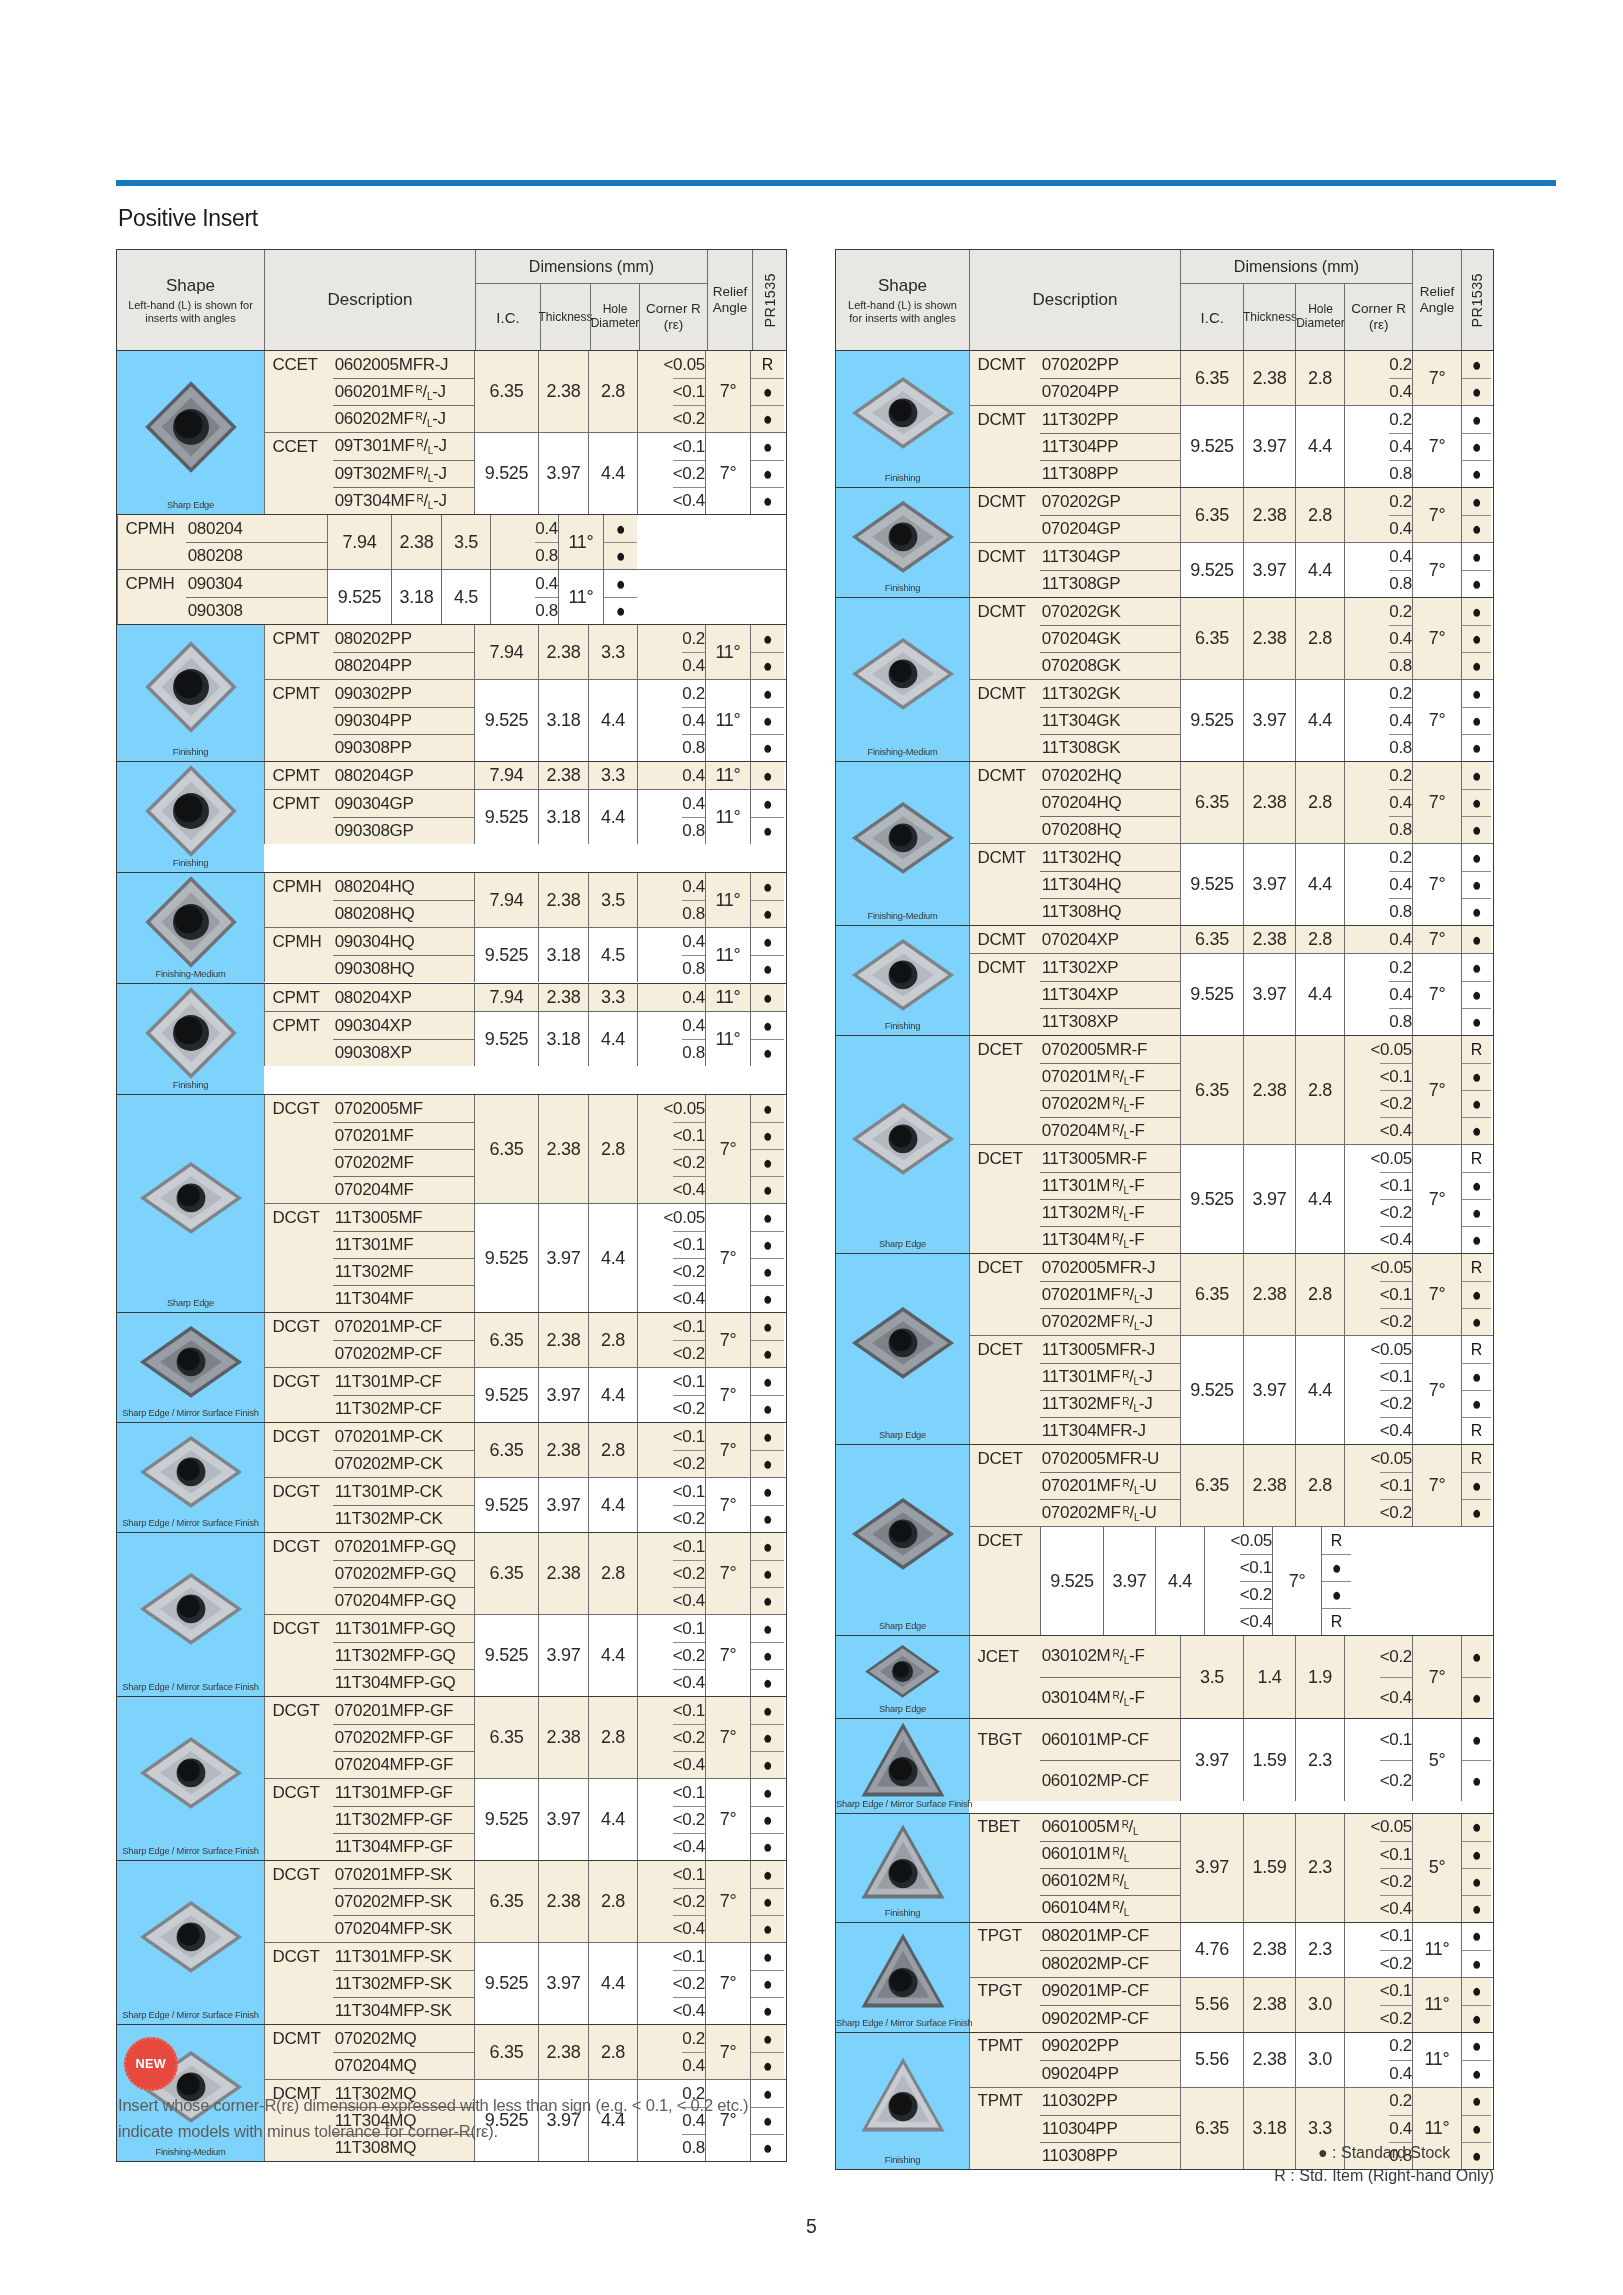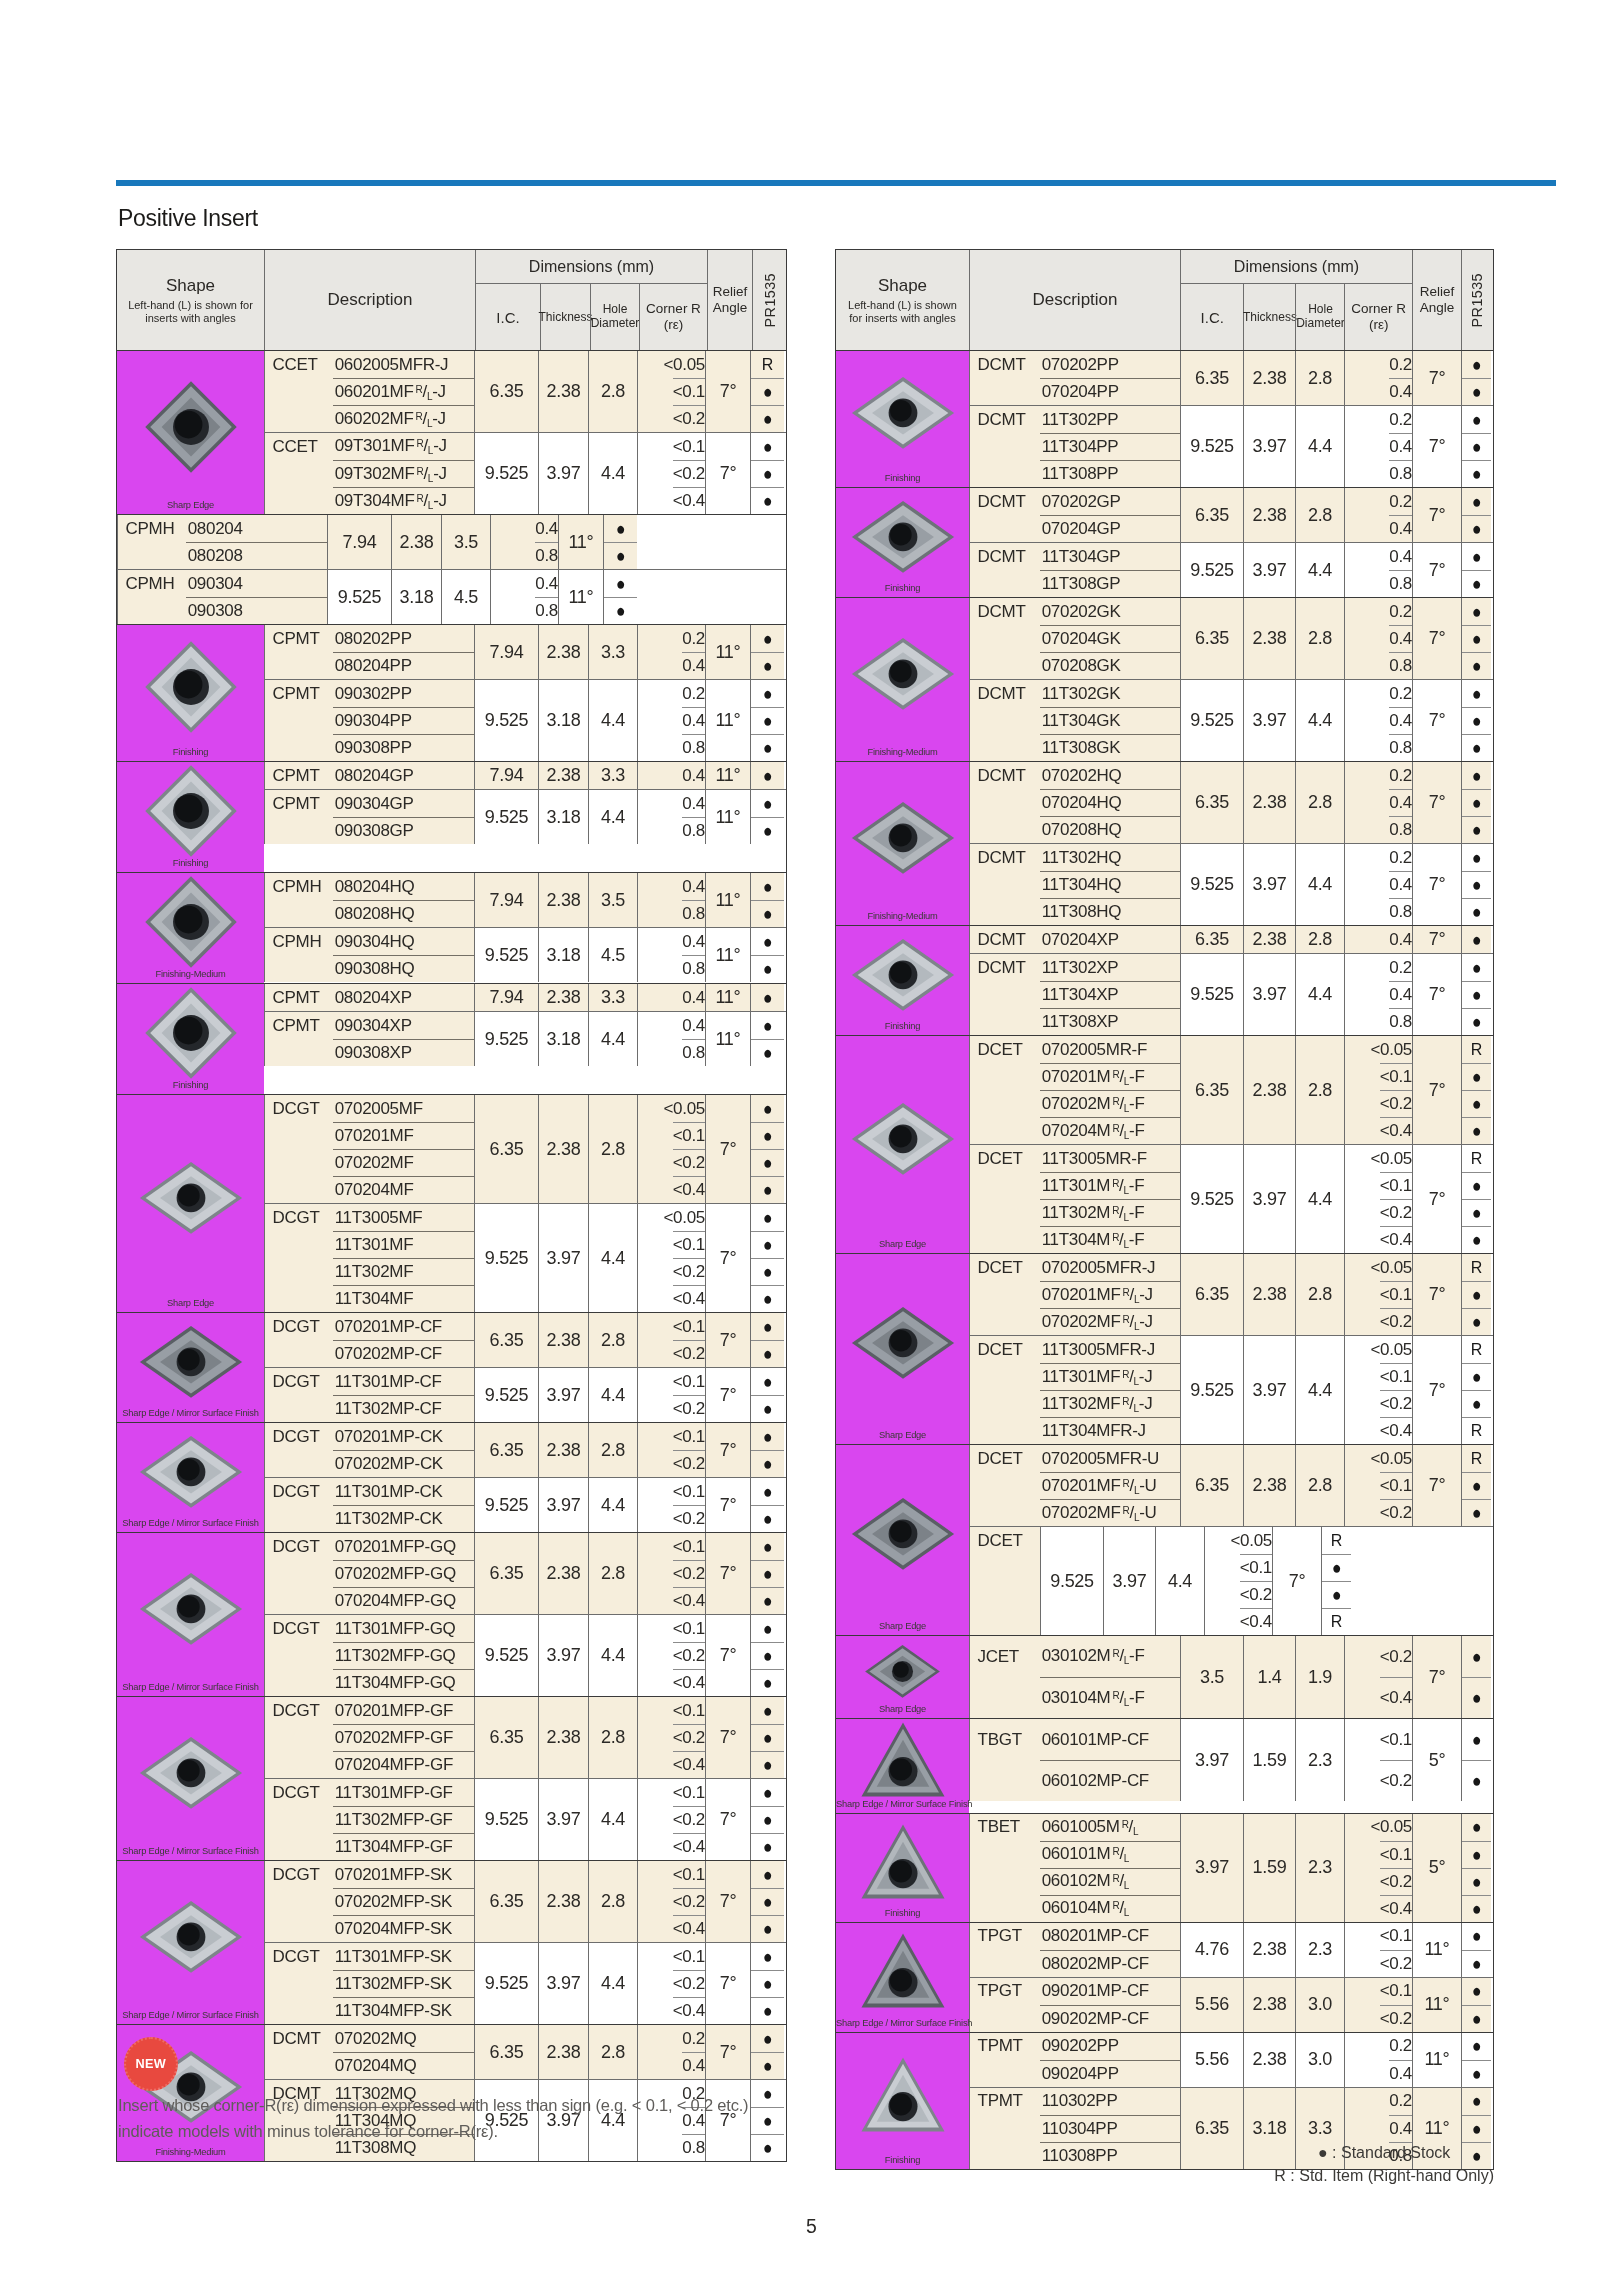--- a/index.html
+++ b/index.html
@@ -36,21 +36,21 @@
   .hole-h{width:var(--w-hole);font-size:12px;line-height:1.15;padding:0 2.5px;}
   .corner-h{width:var(--w-corner);font-size:13.5px;line-height:1.2;padding:0 5px;}
   .relief-h{width:var(--w-relief);font-size:13.5px;line-height:1.2;padding:0 3.4px;}
   .pr-h{width:var(--w-pr);}
   .pr-h .vert{writing-mode:vertical-rl;transform:rotate(180deg);font-size:14.4px;letter-spacing:0.4px;}
 
   
   .tbody{display:flex;flex-direction:column;}
   .section{display:flex;--rh:27px;}
   .section + .section{border-top:1.7px solid #3a3a3a;}
-  .shape-cell{width:var(--w-shape);box-sizing:border-box;position:relative;background:#d946ef;
+  .shape-cell{width:var(--w-shape);box-sizing:border-box;position:relative;background:#7dd3fc;
               display:flex;align-items:center;justify-content:center;}
   .shape-label{position:absolute;left:0;right:0;bottom:4.2px;text-align:center;font-size:9.3px;
                color:#3a3835;letter-spacing:-0.2px;white-space:nowrap;}
   .ins{display:flex;align-items:center;justify-content:center;margin-bottom:12px;}
   .ins-c-diamond svg{width:98px;}
   .ins-d-diamond svg{width:108px;}
   .ins-j-diamond svg{width:79px;}
   .ins-triangle  svg{width:90px;}
   .badge-new{position:absolute;top:12px;left:6.8px;width:54px;height:54px;border-radius:50%;
              background:#e8493f;border:2.5px dotted #ef6d64;color:#fff;font-weight:bold;font-size:12.7px;

